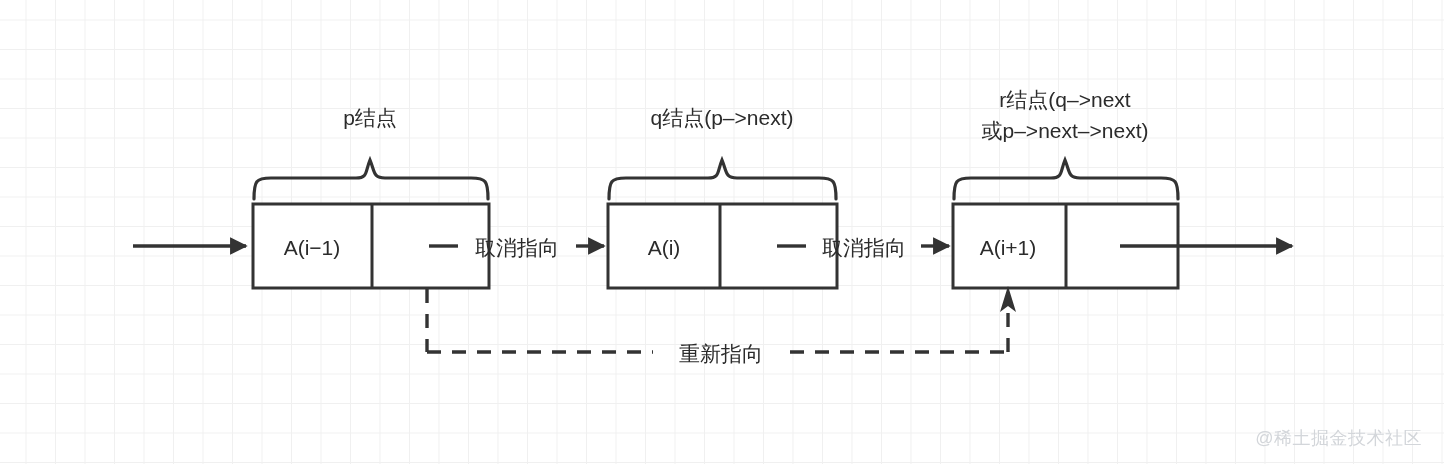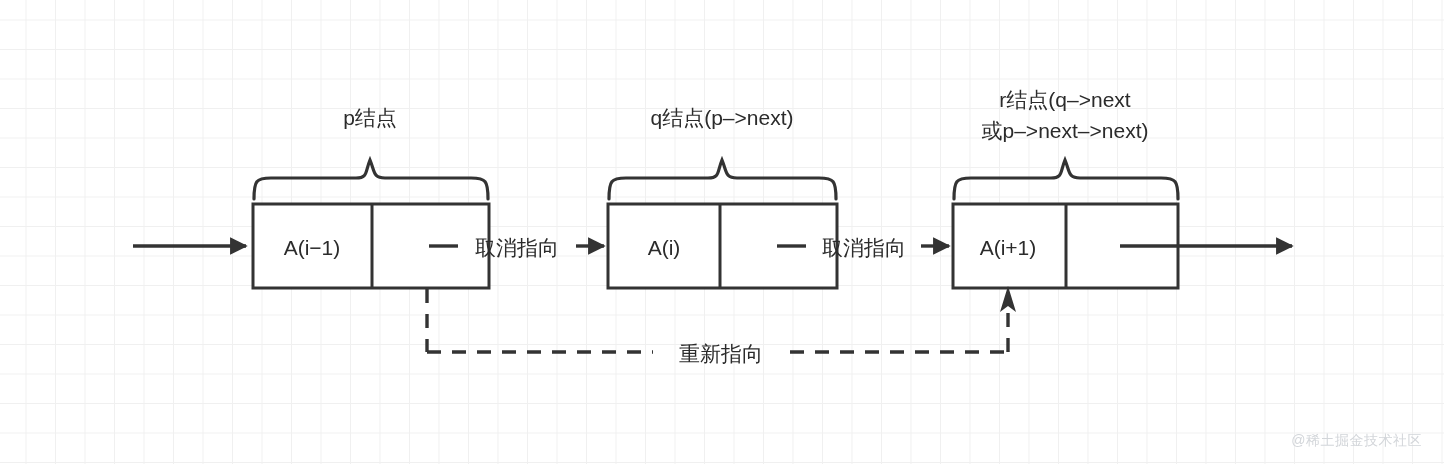--- a/index.html
+++ b/index.html
@@ -25,21 +25,21 @@
   }
   #diagram-svg {
     position: absolute;
     left: 0;
     top: 0;
   }
   .watermark {
     position: absolute;
     right: 22px;
     bottom: 14px;
-    font-size: 14px;
+    font-size: 18px;
     color: #d3d6da;
     letter-spacing: 0.5px;
     user-select: none;
     font-family: "Liberation Sans", "DejaVu Sans", sans-serif;
   }
   text {
     font-family: "Liberation Sans", "DejaVu Sans", sans-serif;
     fill: #2b2b2b;
   }
   .node-label { font-size: 21px; }

